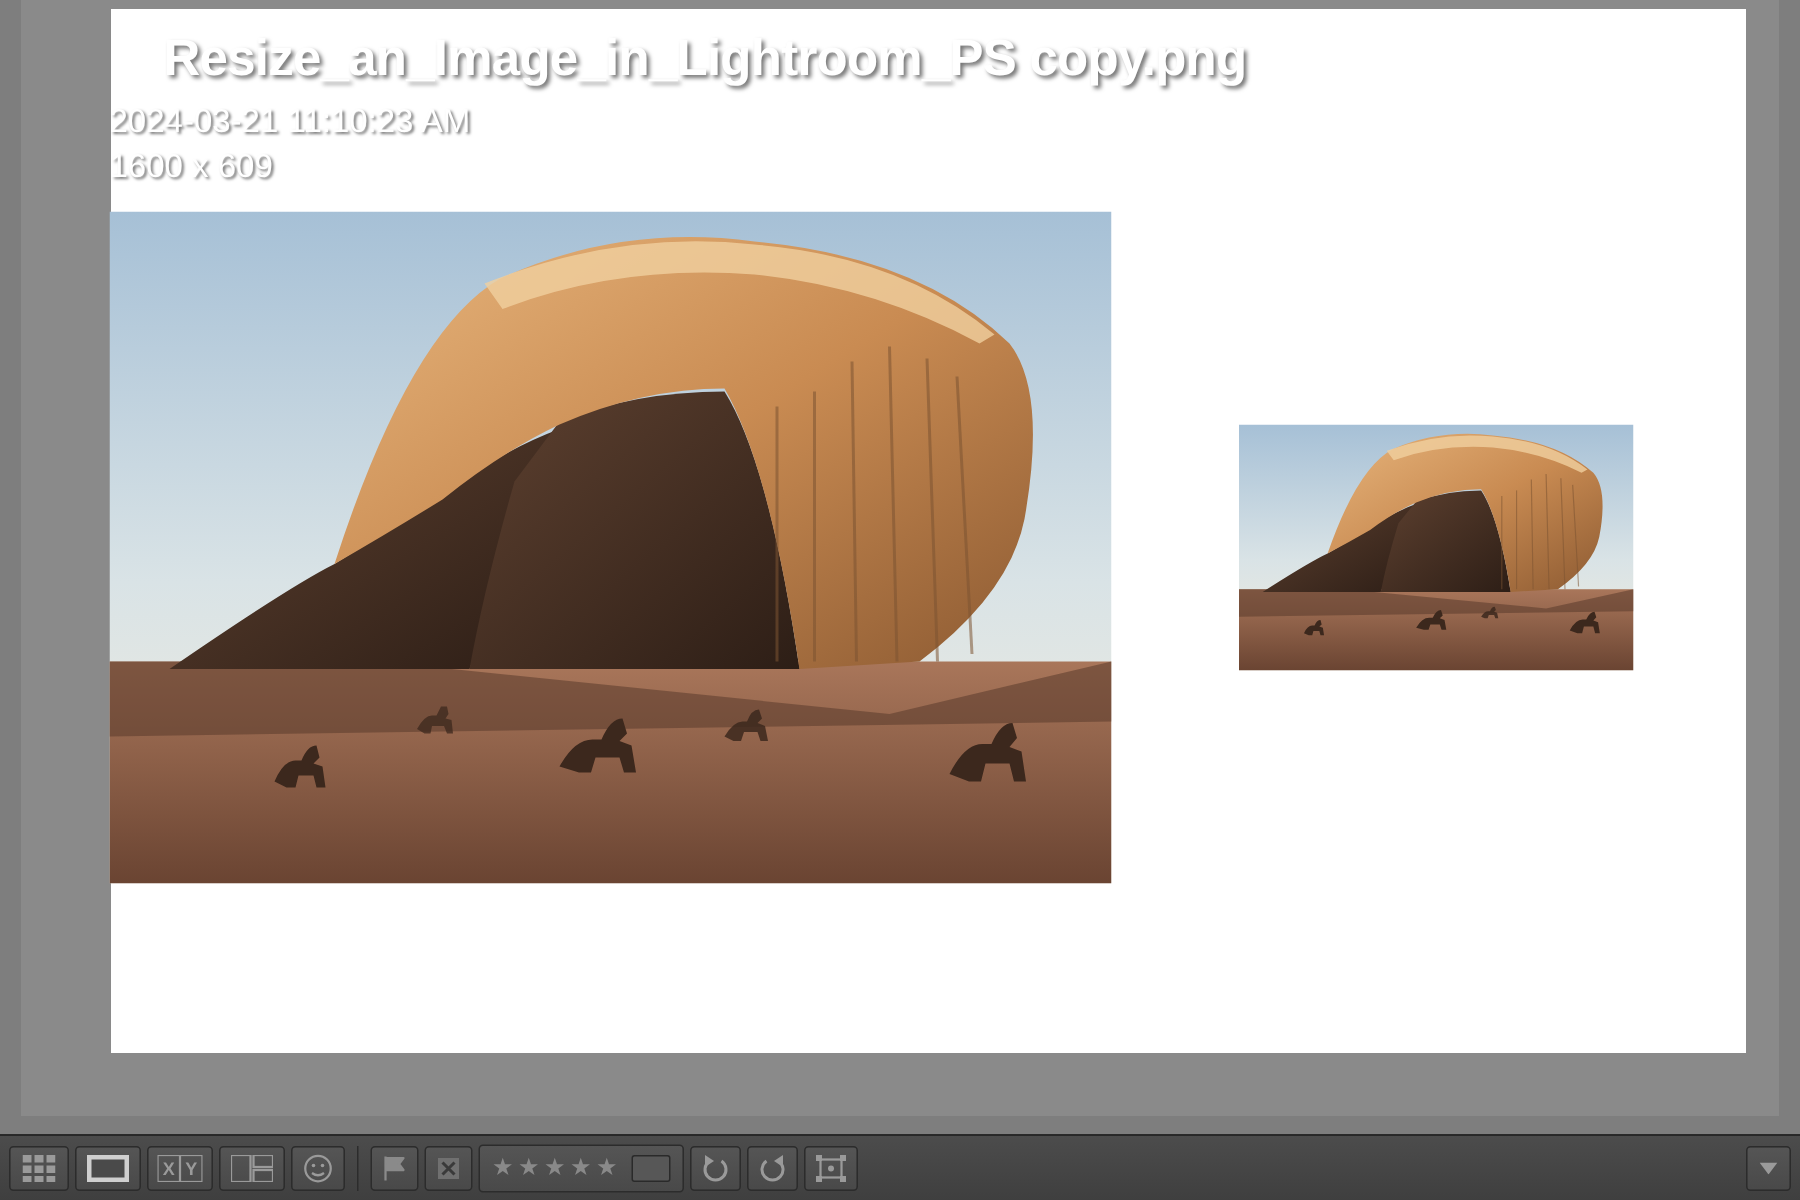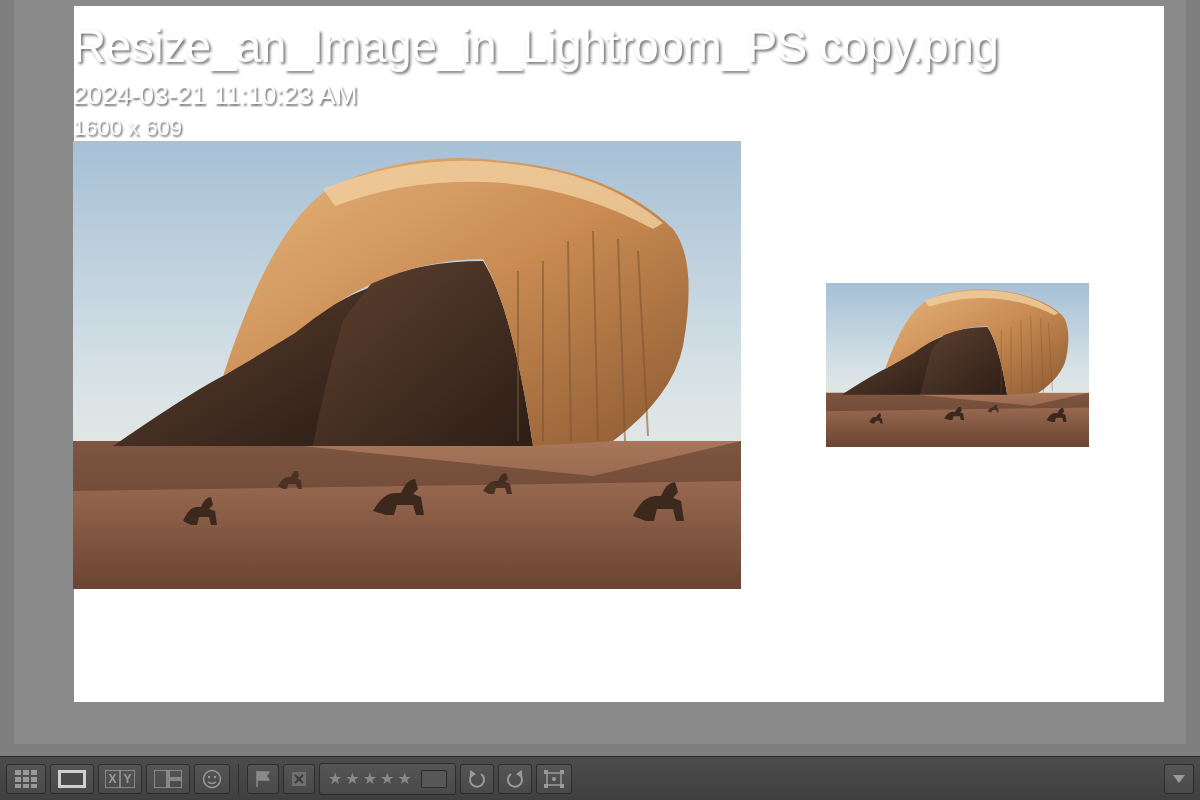--- a/index.html
+++ b/index.html
@@ -1,22 +1,22 @@
 <!DOCTYPE html>
 <html><head>
 <meta charset="utf-8">
 <style>
   html,body{margin:0;padding:0;width:1200px;height:800px;overflow:hidden;background:#000;font-family:"Segoe UI",Arial,sans-serif;}
   .frame{position:absolute;left:0;top:0;width:1200px;height:756px;background:#7e7e7e;}
   .inner{position:absolute;left:14px;top:0;width:1172px;height:744px;background:#8a8a8a;}
   .canvas{position:absolute;left:60px;top:6px;width:1090px;height:696px;background:#fff;}
   
   .overlay{position:absolute;left:73px;top:22px;color:#fff;}
-  .overlay .fn{font-size:46px;font-weight:400;letter-spacing:-0.5px;text-shadow:2px 2px 3px rgba(0,0,0,.55);line-height:1.05;}
-  .overlay .ts{font-size:26px;margin-top:10px;text-shadow:1.5px 1.5px 2px rgba(0,0,0,.55);}
+  .overlay .fn{font-size:34px;font-weight:700;letter-spacing:-0.5px;text-shadow:2px 2px 3px rgba(0,0,0,.55);line-height:1.05;margin-left:36px;}
+  .overlay .ts{font-size:22px;margin-top:10px;text-shadow:1.5px 1.5px 2px rgba(0,0,0,.55);}
   .overlay .dim{font-size:22px;margin-top:4px;text-shadow:1.5px 1.5px 2px rgba(0,0,0,.55);}
   
   .photo-large{position:absolute;left:73px;top:141px;width:668px;height:448px;}
   .photo-small{position:absolute;left:826px;top:283px;width:263px;height:164px;}
   .photo svg{display:block;width:100%;height:100%;}
   
   .toolbar{position:absolute;left:0;top:756px;width:1200px;height:44px;background:linear-gradient(#4c4c4c,#3f3f3f);border-top:1px solid #2a2a2a;display:flex;align-items:center;padding:0 4px;box-sizing:border-box;}
   .btn{height:30px;background:linear-gradient(#555,#494949);border:1px solid #2c2c2c;border-radius:3px;margin:0 2px;display:flex;align-items:center;justify-content:center;color:#aaa;cursor:pointer;box-sizing:border-box;}
   .btn svg{display:block;}
   .sep{width:1px;height:30px;background:#2c2c2c;margin:0 6px;}

